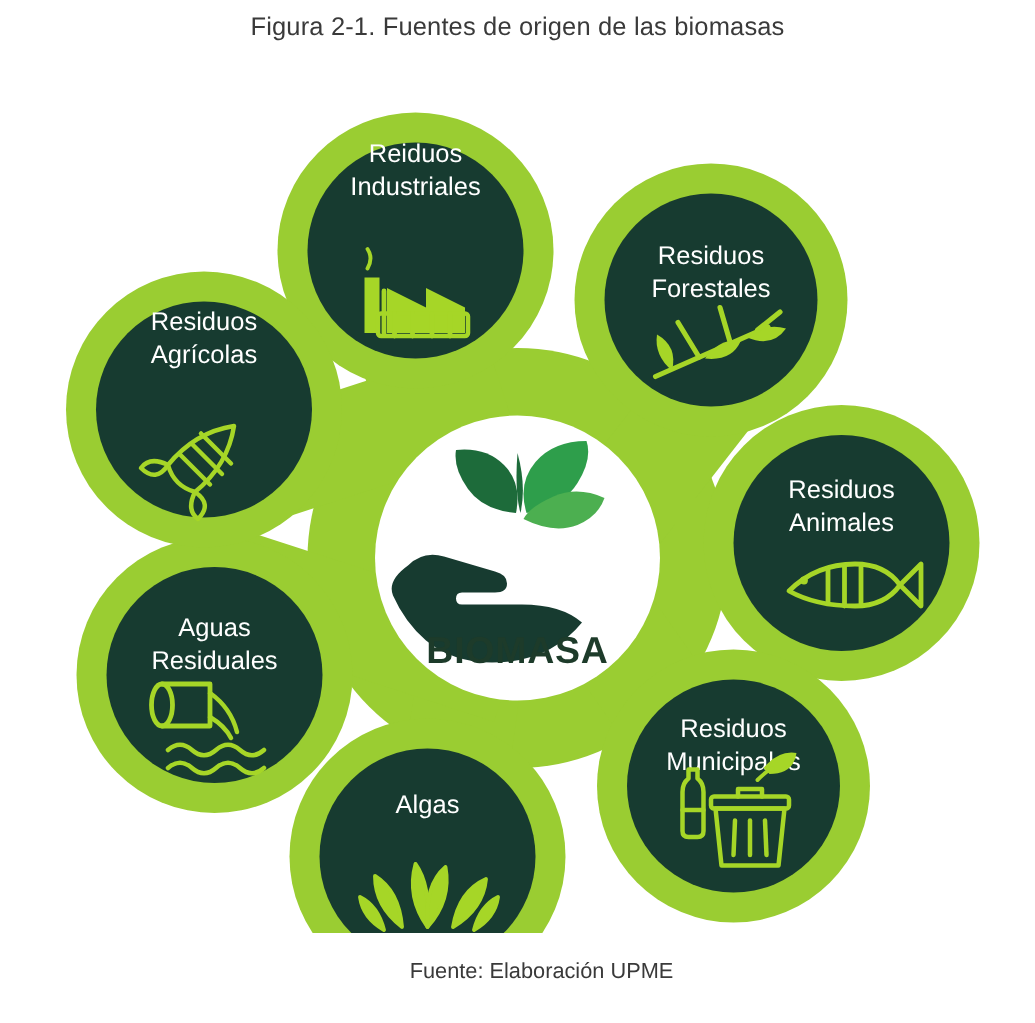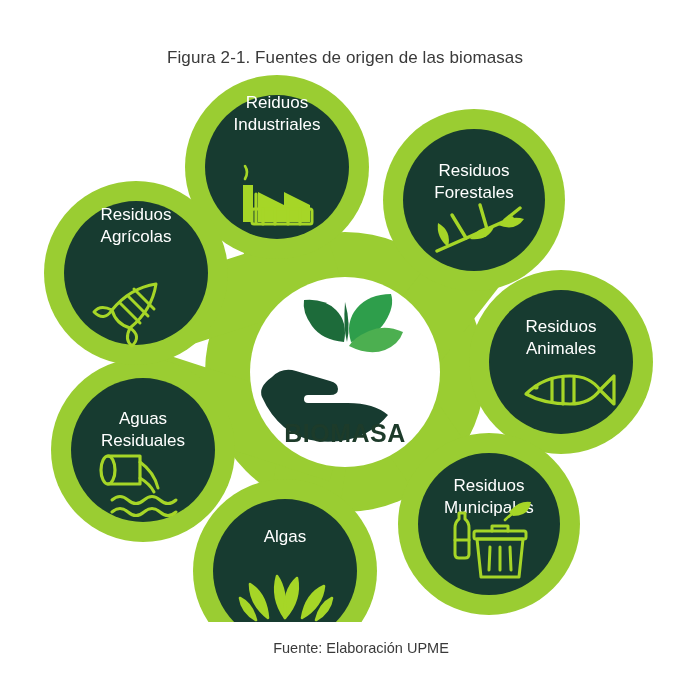--- a/index.html
+++ b/index.html
@@ -17,21 +17,20 @@
   }
   .figure-title {
     position: absolute;
     top: 8px;
     left: 0;
     width: 690px;
     text-align: center;
     font-size: 17px;
     color: #3a3a3a;
     letter-spacing: 0.1px;
-    margin-top: 40px;
   }
   .figure-source {
     position: absolute;
     bottom: 26px;
     left: 0;
     width: 690px;
     text-align: center;
     font-size: 14.5px;
     color: #3a3a3a;
     margin-left: 16px;

